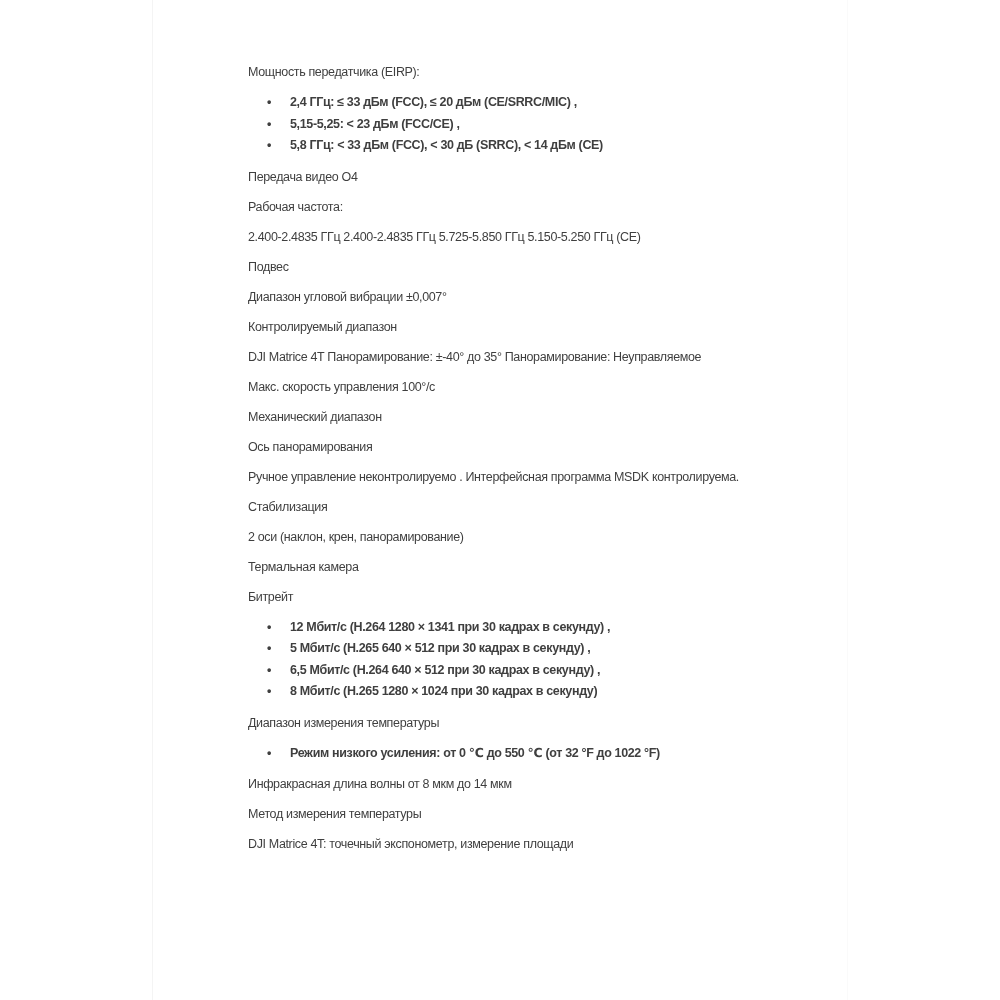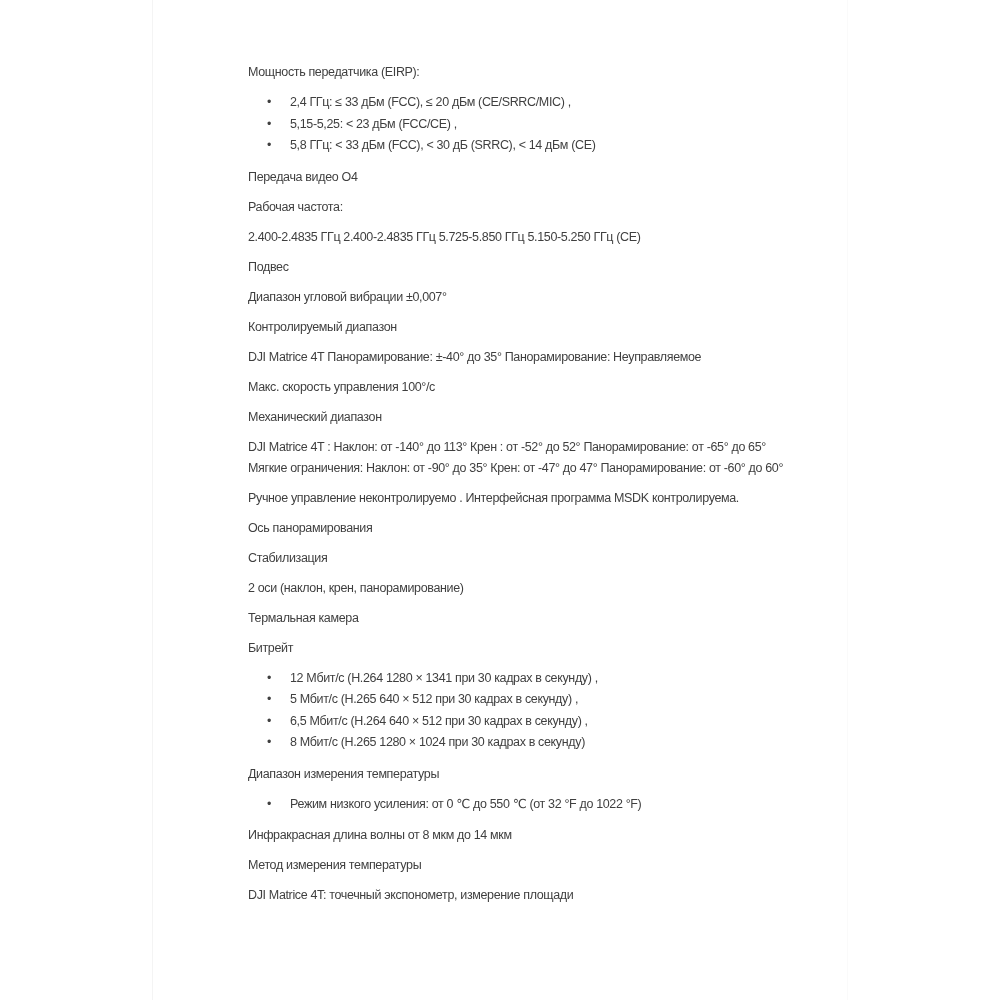--- a/index.html
+++ b/index.html
@@ -45,20 +45,21 @@
   .content ul {
     list-style: none;
     margin: 0 0 10px 0;
     padding: 0 0 0 19px;
   }
   .content li {
     position: relative;
     padding-left: 23px;
     line-height: 21.5px;
     white-space: nowrap;
+    font-weight: bold;
   }
   .content li::before {
     content: "\2022";
     position: absolute;
     left: 0;
     top: 0;
   }
 </style>
 </head>
 <body>
@@ -75,26 +76,22 @@
       </ul>
       <p>Передача видео O4</p>
       <p>Рабочая частота:</p>
       <p>2.400-2.4835 ГГц 2.400-2.4835 ГГц 5.725-5.850 ГГц 5.150-5.250 ГГц (CE)</p>
       <p>Подвес</p>
       <p>Диапазон угловой вибрации ±0,007°</p>
       <p>Контролируемый диапазон</p>
       <p>DJI Matrice 4T Панорамирование: ±-40° до 35° Панорамирование: Неуправляемое</p>
       <p>Макс. скорость управления 100°/с</p>
       <p>Механический диапазон</p>
-      <p>
-        <span class="pline">DJI Matrice 4T : Наклон: от -140° до 113° Крен : от -52° до 52° Панорамирование: от -65° до 65°</span>
-        <span class="pline">Мягкие ограничения: Наклон: от -90° до 35° Крен: от -47° до 47° Панорамирование: от -60° до 60°</span>
-      </p>
+      <p>Ось панорамирования</p>
       <p>Ручное управление неконтролируемо . Интерфейсная программа MSDK контролируема.</p>
-      <p>Ось панорамирования</p>
       <p>Стабилизация</p>
       <p>2 оси (наклон, крен, панорамирование)</p>
       <p>Термальная камера</p>
       <p>Битрейт</p>
       <ul>
         <li>12 Мбит/с (H.264 1280 × 1341 при 30 кадрах в секунду) ,</li>
         <li>5 Мбит/с (H.265 640 × 512 при 30 кадрах в секунду) ,</li>
         <li>6,5 Мбит/с (H.264 640 × 512 при 30 кадрах в секунду) ,</li>
         <li>8 Мбит/с (H.265 1280 × 1024 при 30 кадрах в секунду)</li>
       </ul>

